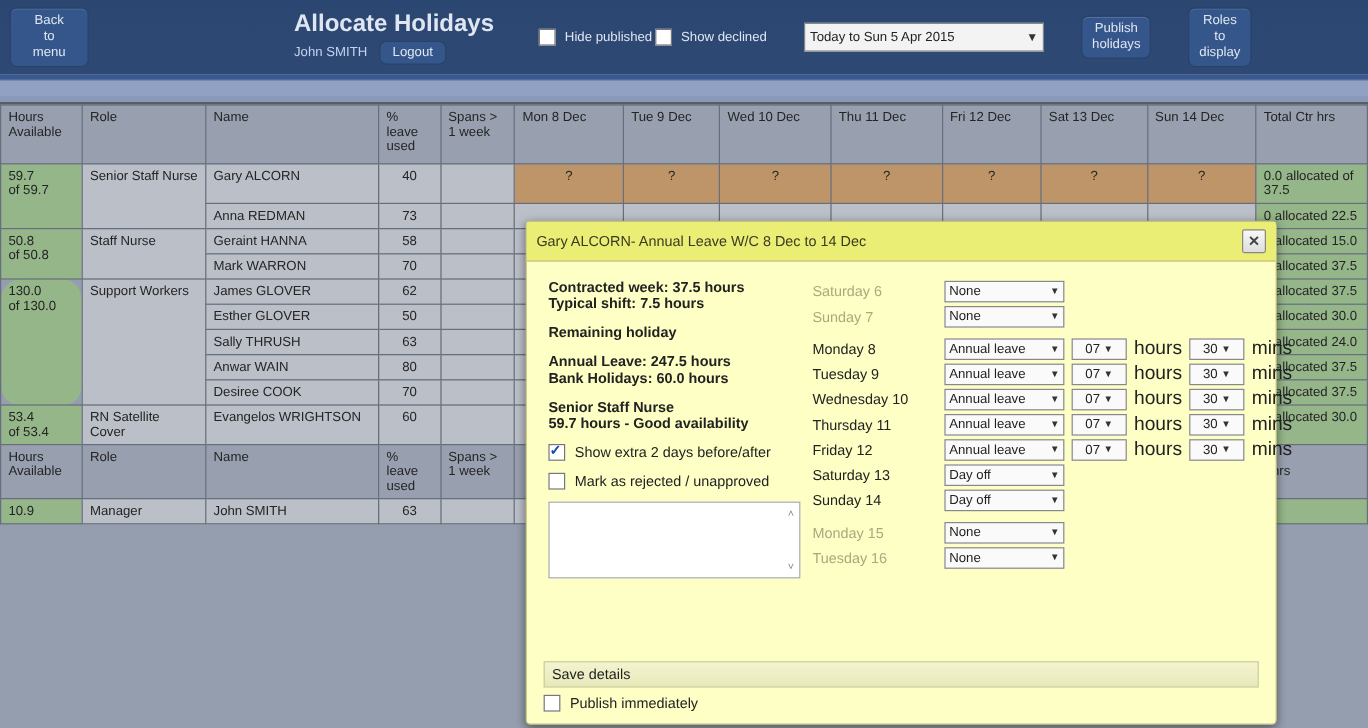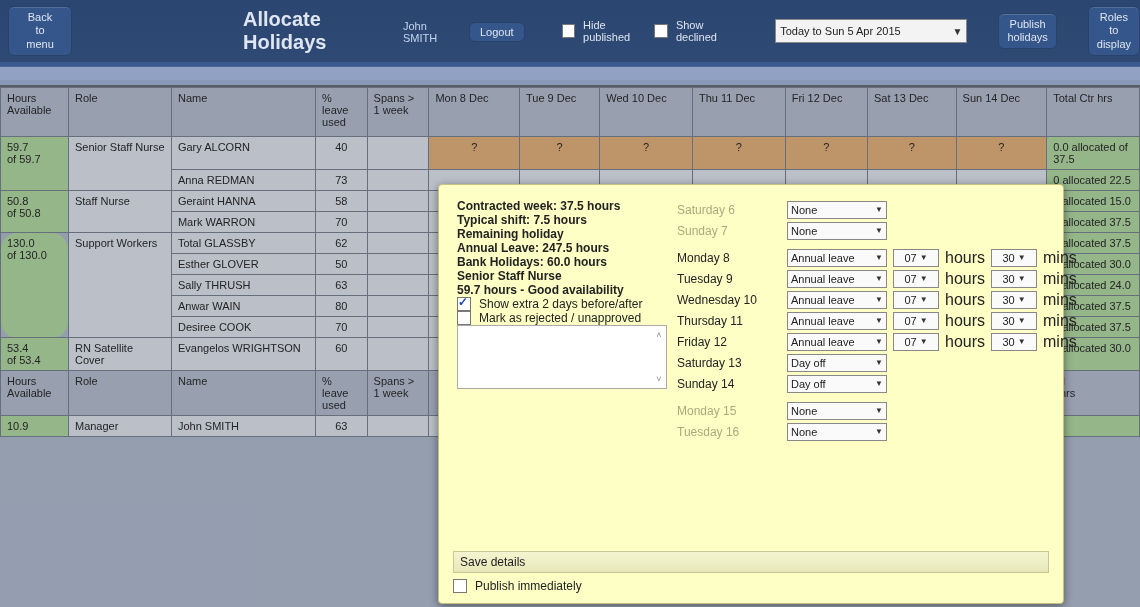--- a/index.html
+++ b/index.html
@@ -14,21 +14,21 @@
     --brown-cell: #c99d6b;
     --green-total:#9dc08f;
     --yellow:#fdffc5;
     --yellow-border:#c4c181;
     --font: Verdana, Arial, sans-serif;
   }
   html,body{margin:0;padding:0;background:var(--page-bg);font-family:var(--font);font-size:11px;color:#222;width:1140px;height:607px;overflow:hidden}
   
   .topbar{background:linear-gradient(#2b4670,#2e4a74);border-bottom:4px solid #3a5a8f;height:62px;display:flex;align-items:center;gap:31px;padding-left:8px;position:relative}
   .big-btn{background:var(--btn-bg);color:#dfe6f2;border:1px solid #284269;border-radius:6px;padding:4px 8px;text-align:center;line-height:1.2;box-shadow:inset 0 1px 0 rgba(255,255,255,.15)}
-  .title-block{display:flex;flex-direction:row;margin-left:140px}
+  .title-block{display:flex;flex-direction:column;margin-left:140px}
   .title{color:#dfe6f2;font-size:20px;font-weight:bold}
   .sub{display:flex;gap:10px;align-items:center;margin-top:2px}
   .user{color:#c4d4f1;font-size:11px}
   .small-btn{background:var(--btn-bg);color:#dfe6f2;border:1px solid #284269;border-radius:6px;padding:3px 10px}
   .chk-row{display:flex;gap:2px}
   .chk-lbl{color:#dfe6f2;display:flex;align-items:center;gap:4px}
   .date-sel{background:#f3f3f3;border:1px solid #888;padding:2px 4px;width:190px;display:flex;justify-content:space-between;align-items:center;height:18px}
   .tri{font-size:10px;color:#333}
   
   .stub{height:18px;background:#90a1c3;border-top:1px solid #476697;border-bottom:2px solid #5b5f68}
@@ -42,21 +42,21 @@
   td.day{background:#c6cad3;text-align:center;color:#444}
   tr.first td.day{background:var(--brown-cell);text-align:center}
   tr.bhdr td{background:var(--hdr-bg)}
   td.pct{text-align:center}
   
   .veil{position:absolute;left:0;top:80px;width:1140px;height:527px;background:rgba(60,60,80,.08)}
   .popup{position:absolute;left:438px;top:184px;width:624px;height:418px;background:var(--yellow);border:1px solid var(--yellow-border);border-radius:4px;box-shadow:0 2px 8px rgba(0,0,0,.45)}
   .popup-hdr{background:#eaee74;border-bottom:1px solid #c4c181;padding:6px 8px;font-size:12px;color:#3b3b20;display:flex;justify-content:space-between;align-items:center}
   .close-btn{width:18px;height:18px;border:1px solid #888;background:linear-gradient(#f8f8f8,#ddd);display:flex;align-items:center;justify-content:center;font-weight:bold;font-size:12px;color:#444;border-radius:2px}
   .popup-body{display:flex;padding:14px 18px;gap:10px}
-  .leftcol{width:232px;font-size:12px;color:#222;display:flex;flex-direction:column;}
+  .leftcol{width:232px;font-size:12px;color:#222;display:flex;flex-direction:column;gap:10px}
   .leftcol .bold{font-weight:bold}
   .leftcol .txtarea{width:208px;height:62px;border:1px solid #aaa;background:#fff;position:relative}
   .scroll-arw{position:absolute;right:2px;width:10px;height:10px;font-size:9px;color:#888;text-align:center}
   .rightcol{flex:1}
   .day-row{display:flex;align-items:center;gap:6px;height:21px;font-size:12px}
   .day-row.faded .dlabel{color:#a8ab7e}
   .dlabel{width:104px}
   .sel{background:#fafafa;border:1px solid #888;height:16px;display:inline-flex;align-items:center;justify-content:space-between;padding:0 3px;font-size:11px}
   .sel .arw{font-size:8px;color:#333;margin-left:3px}
   .wide{width:92px}
@@ -192,21 +192,21 @@
         <td class="day"></td>
         <td class="day"></td>
         <td class="day"></td>
         <td class="day"></td>
         <td class="total">0 allocated 37.5</td>
       </tr>
       <tr>
         <td class="hours" rowspan="5" style="white-space: pre; border-radius: 16px;">130.0
 of 130.0</td>
         <td class="role" rowspan="5">Support Workers</td>
-        <td class="name">Total GLASSBY</td>
+        <td class="name">James GLOVER</td>
         <td class="pct">62</td>
         <td class="spans"></td>
         <td class="day"></td>
         <td class="day"></td>
         <td class="day"></td>
         <td class="day"></td>
         <td class="day"></td>
         <td class="day"></td>
         <td class="day"></td>
         <td class="total">0 allocated 37.5</td>
@@ -308,20 +308,24 @@
         <td class="day"></td>
         <td class="day"></td>
         <td class="day"></td>
         <td class="total"></td>
       </tr>
     </tbody>
 </table>
 
 <div class="veil"></div>
 <div class="popup">
+  <div class="popup-hdr">
+    <span>Gary ALCORN- Annual Leave W/C 8 Dec to 14 Dec</span>
+    <span class="close-btn">✕</span>
+  </div>
   <div class="popup-body">
     <div class="leftcol">
       <div>
         <div class="bold">Contracted week: 37.5 hours</div>
         <div class="bold">Typical shift: 7.5 hours</div>
       </div>
       <div class="bold">Remaining holiday</div>
       <div>
         <div class="bold">Annual Leave: 247.5 hours</div>
         <div class="bold">Bank Holidays: 60.0 hours</div>

